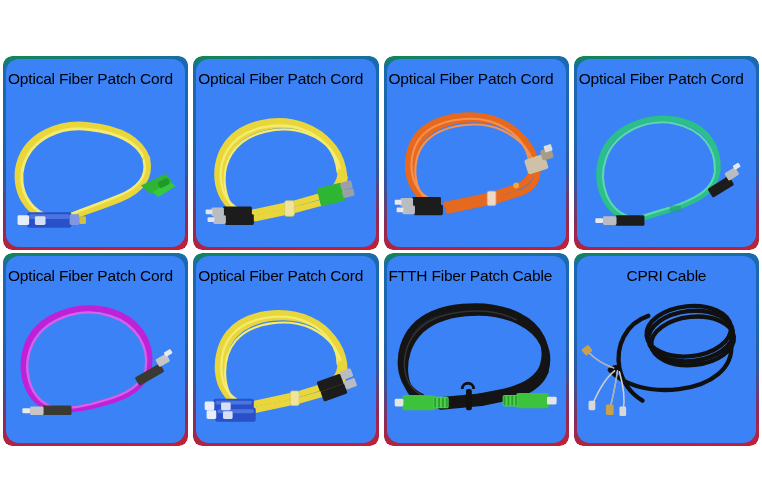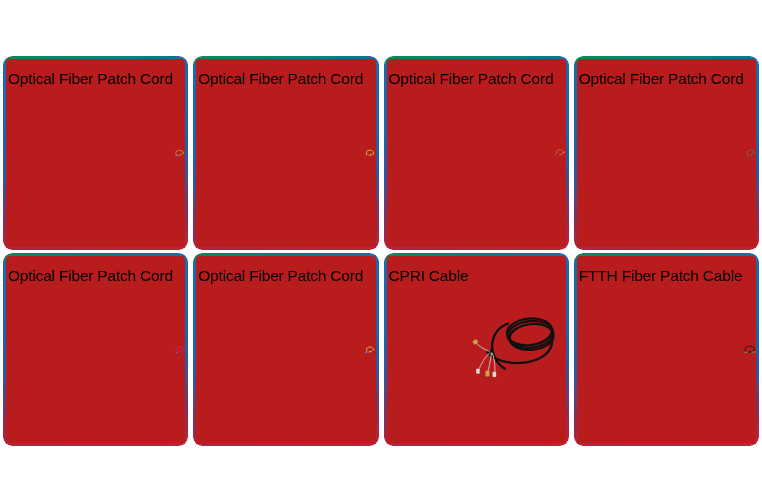--- a/index.html
+++ b/index.html
@@ -31,23 +31,24 @@
     position: absolute;
     inset: 0;
     border-radius: 9px;
     background: linear-gradient(177deg, #0f8a4a 0%, #1a6ab0 6%, #1c63ad 42%, #2f55a0 62%, #8e2a55 84%, #c52033 100%);
     z-index: 0;
   }
   .cell-inner {
     position: relative;
     z-index: 1;
     width: 100%; height: 100%;
-    background: #b91c1c;
-    border-radius: 4px;
+    background: #3b82f6;
+    border-radius: 13px;
     display: flex;
+    flex-direction: column;
     overflow: hidden;
   }
   .cell-title {
     font-size: 15.5px;
     color: #000000;
     line-height: 1;
     padding: 12px 2px 4px 2px;
     white-space: nowrap;
     letter-spacing: -0.2px;
   }
@@ -277,61 +278,20 @@
 
           <g>
             <rect x="18" y="110" width="42" height="15" rx="2.5" fill="#2850c8"></rect>
             <rect x="20" y="119" width="42" height="15" rx="2.5" fill="#2850c8"></rect>
             <rect x="20" y="112" width="38" height="4" rx="2" fill="#4c74de"></rect>
             <rect x="22" y="121" width="38" height="4" rx="2" fill="#4c74de"></rect>
             <rect x="26" y="114" width="10" height="8" rx="1.5" fill="#d6dff6"></rect>
             <rect x="28" y="123" width="10" height="8" rx="1.5" fill="#d6dff6"></rect>
             <rect x="9" y="113" width="10" height="9" rx="1.5" fill="#e8edfb"></rect>
             <rect x="11" y="122" width="10" height="9" rx="1.5" fill="#e8edfb"></rect>
-          </g>
-        </svg>
-      </div>
-    </div>
-  </div>
-
-  <div class="cell">
-    <div class="cell-inner">
-      <div class="cell-title center">CPRI Cable</div>
-      <div class="photo">
-        <svg viewBox="0 0 186 150" preserveAspectRatio="xMidYMid meet">
-
-          <g fill="none" stroke="#101010" stroke-width="4.5" stroke-linecap="round">
-            <ellipse cx="116" cy="40" rx="44" ry="26" transform="rotate(-6 116 40)"></ellipse>
-            <ellipse cx="118" cy="45" rx="44" ry="26" transform="rotate(-6 118 45)"></ellipse>
-            <ellipse cx="120" cy="50" rx="43" ry="25" transform="rotate(-6 120 50)"></ellipse>
-          </g>
-
-          <g fill="none" stroke="#101010" stroke-width="4.5" stroke-linecap="round">
-            <path d="M160 54 C 162 78 140 96 106 100 C 72 104 46 94 34 80"></path>
-            <path d="M74 24 C 50 32 40 56 44 78 C 48 96 58 106 68 112"></path>
-          </g>
-
-          <ellipse cx="40" cy="79" rx="5" ry="4" fill="#101010"></ellipse>
-
-          <g fill="none" stroke="#cfcfcf" stroke-width="1.6" stroke-linecap="round">
-            <path d="M38 78 C 26 74 18 68 12 62"></path>
-            <path d="M39 81 C 30 88 22 102 16 116"></path>
-            <path d="M42 81 C 40 94 38 108 34 120"></path>
-            <path d="M44 82 C 48 96 50 110 48 122"></path>
-          </g>
-          <g fill="none" stroke="#9a9a9a" stroke-width="0.8" stroke-linecap="round">
-            <path d="M38 78 C 26 74 18 68 12 62"></path>
-            <path d="M42 81 C 40 94 38 108 34 120"></path>
-          </g>
-
-          <g>
-            <rect x="6" y="56" width="9" height="8" rx="1.5" fill="#c8a14a" transform="rotate(-38 10 60)"></rect>
-            <rect x="12" y="112" width="7" height="10" rx="1.5" fill="#d8d8d8"></rect>
-            <rect x="30" y="116" width="8" height="11" rx="1.5" fill="#c8a14a"></rect>
-            <rect x="44" y="118" width="7" height="10" rx="1.5" fill="#d8d8d8"></rect>
           </g>
         </svg>
       </div>
     </div>
   </div>
 
   <div class="cell">
     <div class="cell-inner">
       <div class="cell-title">FTTH Fiber Patch Cable</div>
       <div class="photo">
@@ -376,13 +336,54 @@
               <rect x="57" y="109" width="2" height="10"></rect>
                 <rect x="61" y="109" width="2" height="10"></rect>
             </g>
             <rect x="8" y="110" width="9" height="8" rx="1.5" fill="#e6e6e6"></rect>
           </g>
         </svg>
       </div>
     </div>
   </div>
 
+  <div class="cell">
+    <div class="cell-inner">
+      <div class="cell-title center">CPRI Cable</div>
+      <div class="photo">
+        <svg viewBox="0 0 186 150" preserveAspectRatio="xMidYMid meet">
+
+          <g fill="none" stroke="#101010" stroke-width="4.5" stroke-linecap="round">
+            <ellipse cx="116" cy="40" rx="44" ry="26" transform="rotate(-6 116 40)"></ellipse>
+            <ellipse cx="118" cy="45" rx="44" ry="26" transform="rotate(-6 118 45)"></ellipse>
+            <ellipse cx="120" cy="50" rx="43" ry="25" transform="rotate(-6 120 50)"></ellipse>
+          </g>
+
+          <g fill="none" stroke="#101010" stroke-width="4.5" stroke-linecap="round">
+            <path d="M160 54 C 162 78 140 96 106 100 C 72 104 46 94 34 80"></path>
+            <path d="M74 24 C 50 32 40 56 44 78 C 48 96 58 106 68 112"></path>
+          </g>
+
+          <ellipse cx="40" cy="79" rx="5" ry="4" fill="#101010"></ellipse>
+
+          <g fill="none" stroke="#cfcfcf" stroke-width="1.6" stroke-linecap="round">
+            <path d="M38 78 C 26 74 18 68 12 62"></path>
+            <path d="M39 81 C 30 88 22 102 16 116"></path>
+            <path d="M42 81 C 40 94 38 108 34 120"></path>
+            <path d="M44 82 C 48 96 50 110 48 122"></path>
+          </g>
+          <g fill="none" stroke="#9a9a9a" stroke-width="0.8" stroke-linecap="round">
+            <path d="M38 78 C 26 74 18 68 12 62"></path>
+            <path d="M42 81 C 40 94 38 108 34 120"></path>
+          </g>
+
+          <g>
+            <rect x="6" y="56" width="9" height="8" rx="1.5" fill="#c8a14a" transform="rotate(-38 10 60)"></rect>
+            <rect x="12" y="112" width="7" height="10" rx="1.5" fill="#d8d8d8"></rect>
+            <rect x="30" y="116" width="8" height="11" rx="1.5" fill="#c8a14a"></rect>
+            <rect x="44" y="118" width="7" height="10" rx="1.5" fill="#d8d8d8"></rect>
+          </g>
+        </svg>
+      </div>
+    </div>
+  </div>
+
 </div>
 
 </body></html>

